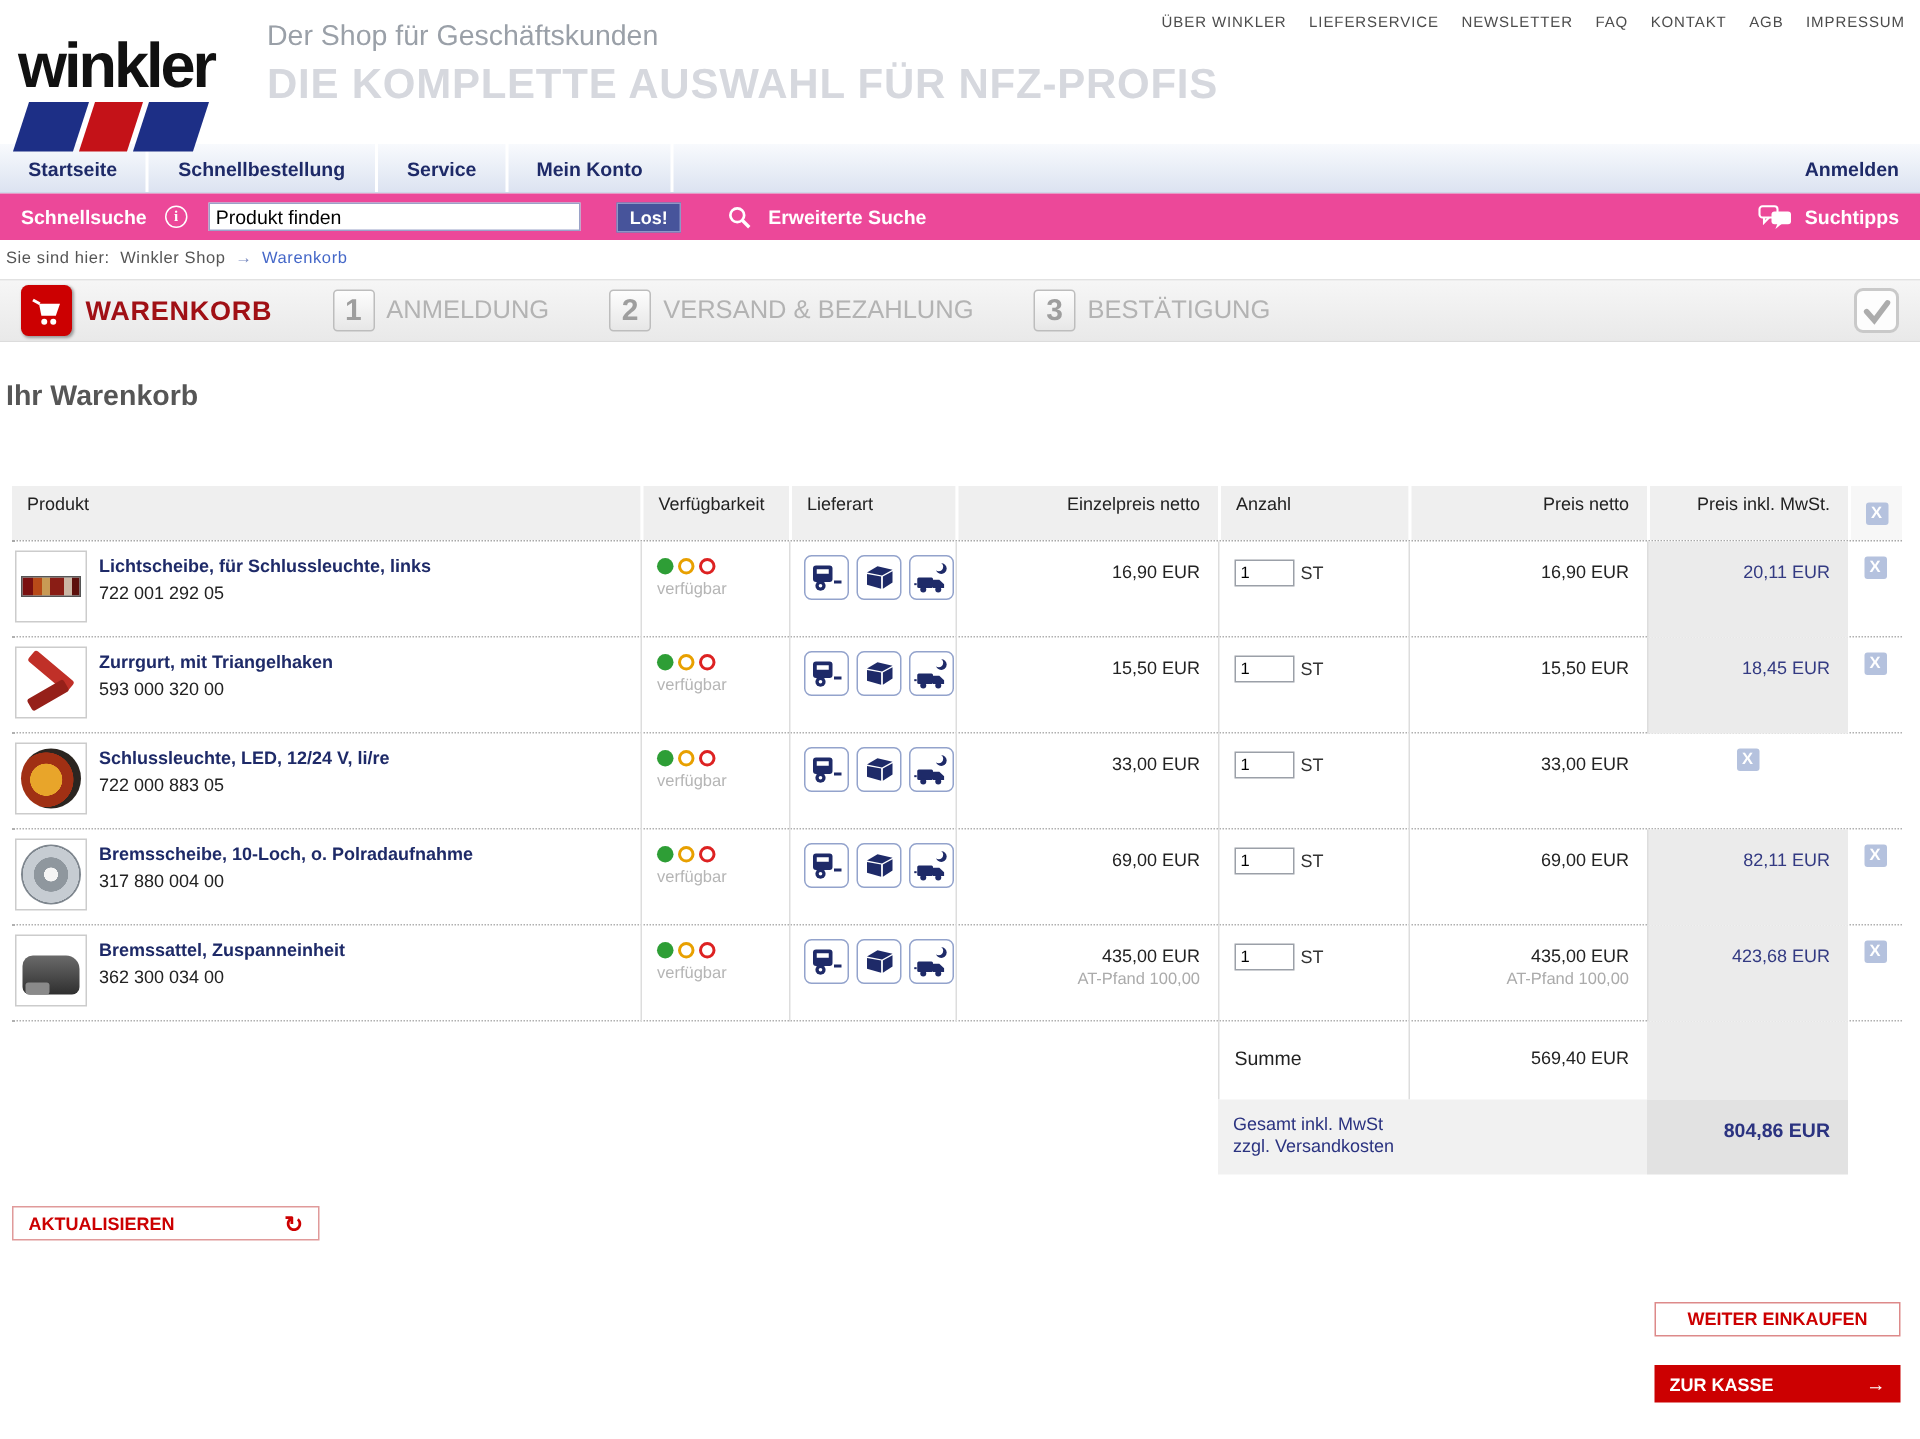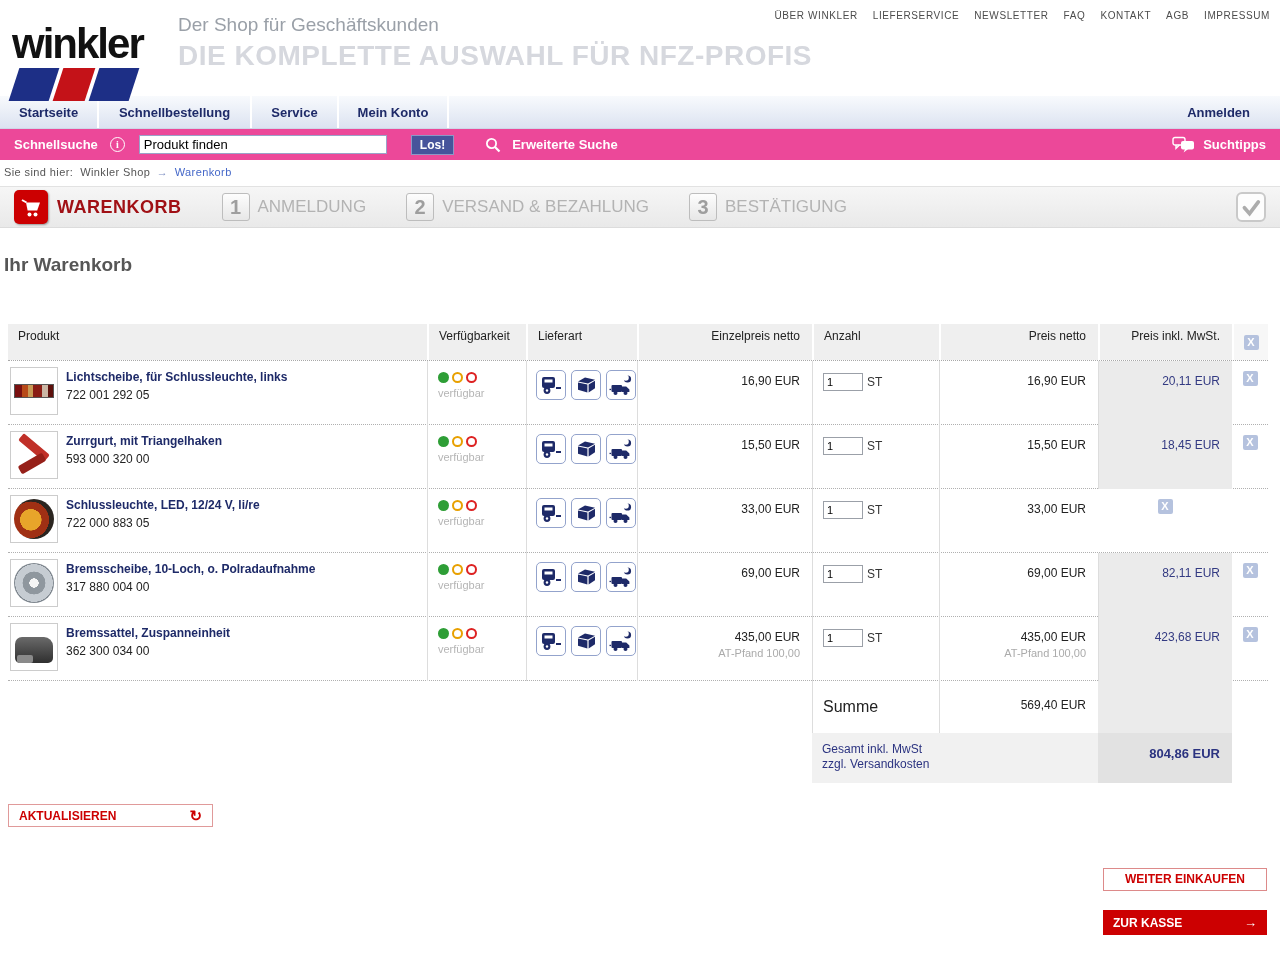--- a/index.html
+++ b/index.html
@@ -17,21 +17,21 @@
   .ls-b2 { width:40px; background:#1d2f86; }
   .tagline  { position:absolute; left:178px; top:14px; font-size:19px; color:#9aa0a8; }
   .headline { position:absolute; left:178px; top:40px; font-size:28px; font-weight:bold; color:#d6d8de; letter-spacing:0.5px; }
   .toplinks { position:absolute; right:10px; top:10px; display:flex; gap:15px; }
   .toplinks a { font-size:10px; color:#4c4c4c; text-decoration:none; letter-spacing:0.6px; cursor:pointer; }
 
   
   .navbar { height:33px; background:linear-gradient(#f8fafd,#dce3f1); display:flex; align-items:stretch; border-bottom:1px solid #cfd6e8; }
   .tab { display:flex; align-items:center; justify-content:center; font-size:13px; font-weight:bold; color:#1e2a68; border-right:2px solid #fff; cursor:pointer;text-align:right; }
   .tab-0 { width:99px; } .tab-1 { width:153px; } .tab-2 { width:87px; } .tab-3 { width:110px; }
-  .nav-login { margin-left:auto; display:flex; align-items:center; padding-right:30px; font-size:13px; font-weight:bold; color:#1e2a68; cursor:pointer; }
+  .nav-login { margin-left:auto; display:flex; align-items:center; padding-right:14px; font-size:13px; font-weight:bold; color:#1e2a68; cursor:pointer; }
 
   
   .searchbar { height:31px; background:#ec4899; display:flex; align-items:center; color:#fff; }
   .sb-label { font-size:13px; font-weight:bold; margin-left:14px; }
   .info-icon { width:15px; height:15px; border:1.5px solid #fff; border-radius:50%; font-size:10px; font-weight:bold; font-family:"Liberation Serif",serif; display:flex; align-items:center; justify-content:center; margin-left:12px; cursor:pointer; }
   .sb-input { margin-left:14px; width:248px; height:19px; border:1px solid #9aa2c8; font-size:13px; padding-left:4px; font-family:"Liberation Sans",sans-serif; }
   .sb-go { margin-left:24px; background:#47549b; border:1px solid #8d97c6; color:#fff; font-weight:bold; font-size:12px; padding:2px 8px; cursor:pointer; font-family:"Liberation Sans",sans-serif; }
   .sb-mag { margin-left:30px; cursor:pointer; display:flex; }
   .sb-adv { margin-left:10px; font-size:13px; font-weight:bold; cursor:pointer; }
   .sb-tips { margin-left:auto; margin-right:14px; display:flex; align-items:center; gap:8px; font-size:13px; font-weight:bold; cursor:pointer; }
@@ -84,21 +84,21 @@
   .c-money { text-align:right; padding:13px 12px 0 0; font-size:12px; color:#222; }
   .money-note { font-size:11px; color:#ababab; margin-top:3px; }
   .c-qty { padding:12px 0 0 10px; font-size:12px; display:flex; align-items:flex-start; }
   .qty-input { width:40px; height:18px; border:1px solid #9ba0a8; font-size:11px; padding-left:3px; font-family:"Liberation Sans",sans-serif; }
   .qty-unit { margin-left:4px; padding-top:2px; }
   .c-gross { background:#ebebeb; text-align:right; padding:13px 12px 0 0; font-size:12px; color:#333a82; }
   .c-del { display:flex; justify-content:center; padding-top:10px; border-left:none; }
 
   
   .row-summe { height:52px; }
-  .s-label { border-left:1px solid #ddd; padding:17px 0 0 10px; font-size:16px; color:#222; }
+  .s-label { border-left:1px solid #ddd; padding:17px 0 0 10px; font-size:13px; color:#222; }
   .s-value { border-left:1px solid #ddd; text-align:right; padding:17px 12px 0 0; font-size:12px; color:#222; }
   .s-gross { background:#ebebeb; height:52px; }
   .row-total { height:50px; }
   .t-label { grid-column:5 / span 2; background:#f1f1f1; color:#2b3380; font-size:12px; padding:9px 0 0 10px; line-height:15px; }
   .t-value { background:#e2e2e2; text-align:right; padding:13px 12px 0 0; font-size:13px; font-weight:bold; color:#2b3380; }
 
   
   .btn-update { margin:21px 0 0 8px; width:205px; height:23px; background:#fff; border:1px solid #e09a9a; color:#cc0001; font-weight:bold; font-size:12px; display:flex; align-items:center; padding:0 10px; cursor:pointer; font-family:"Liberation Sans",sans-serif; }
   .btn-update .refresh { margin-left:auto; font-size:15px; font-weight:bold; }
   .btn-continue { position:absolute; left:1103px; top:868px; width:164px; height:23px; background:#fff; border:1px solid #dd8a8a; color:#cc0001; font-weight:bold; font-size:12px; text-align:center; line-height:21px; cursor:pointer; }

